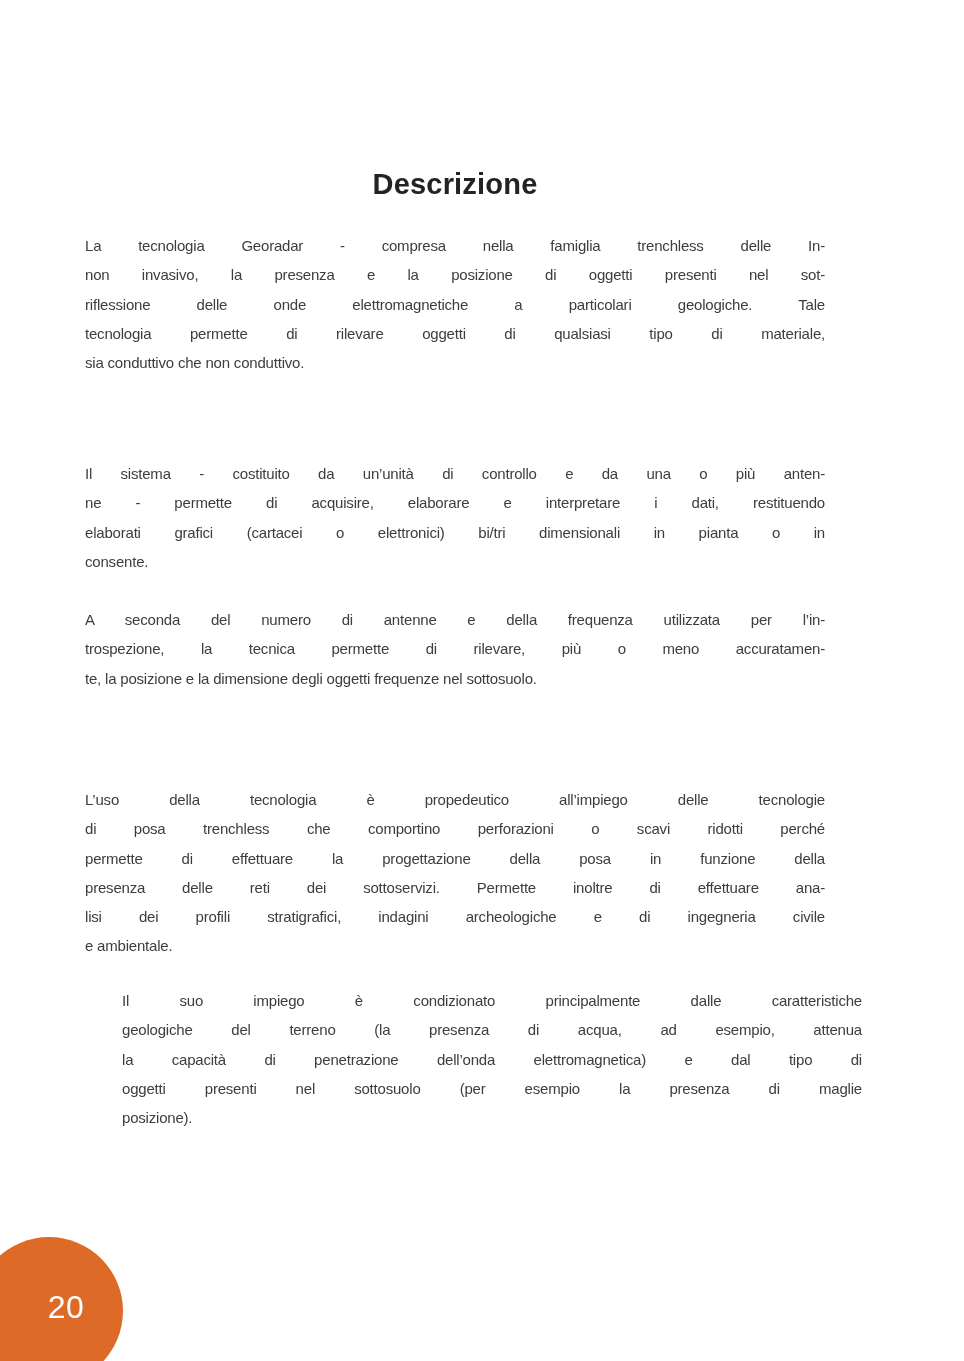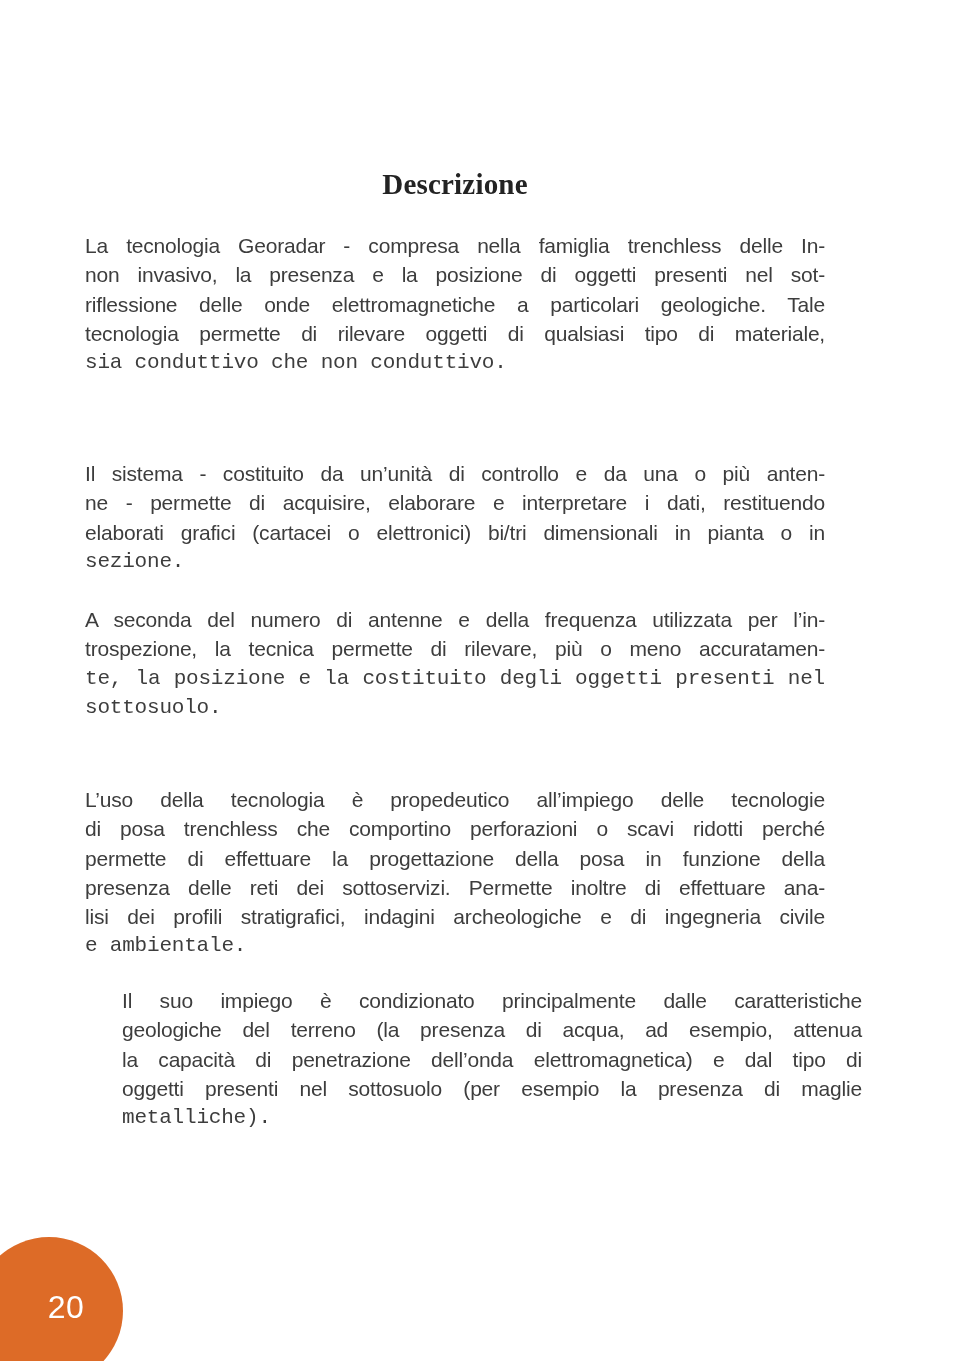--- a/index.html
+++ b/index.html
@@ -6,30 +6,30 @@
   body{
     width:964px;height:1361px;position:relative;overflow:hidden;
     background:#ffffff;
     font-family:"Liberation Sans","DejaVu Sans",sans-serif;
   }
   .page{position:absolute;inset:0;background:#ffffff;}
   .heading{
     position:absolute;left:85px;width:740px;
     text-align:center;
     font-size:29px;line-height:34px;font-weight:600;
-    color:#232323;letter-spacing:0.2px;font-family:Liberation Serif, serif;
+    color:#232323;letter-spacing:0.2px;
   }
   .para{position:absolute;left:85px;width:740px;color:#3d3d3d;}
   .jline{
-    font-size:21px;line-height:29.3px;height:29.3px;
+    font-size:15px;line-height:29.3px;height:29.3px;
     letter-spacing:-0.2px;white-space:normal;
     text-align:justify;text-align-last:justify;text-justify:inter-word;
     overflow:visible;
   }
-  .jline.last{text-align-last:left;font-family:Liberation Mono, monospace;}
+  .jline.last{text-align-last:left;}
   .page-circle{
     position:absolute;left:-25px;top:1237px;width:148px;height:148px;
     border-radius:50%;background:#dd6b27;
   }
   .page-number{
     position:absolute;left:91px;top:70px;transform:translate(-50%,-50%);
     color:#ffffff;font-size:32px;font-weight:400;letter-spacing:0.5px;
   }
 </style>
 </head>
@@ -44,44 +44,44 @@
     <div class="jline">non invasivo, la presenza e la posizione di oggetti presenti nel sot-</div>
     <div class="jline">riflessione delle onde elettromagnetiche a particolari geologiche. Tale</div>
     <div class="jline">tecnologia permette di rilevare oggetti di qualsiasi tipo di materiale,</div>
     <div class="jline last">sia conduttivo che non conduttivo.</div>
   </div>
 
   <div class="para" style="top:459px;">
     <div class="jline">Il sistema - costituito da un’unità di controllo e da una o più anten-</div>
     <div class="jline">ne - permette di acquisire, elaborare e interpretare i dati, restituendo</div>
     <div class="jline">elaborati grafici (cartacei o elettronici) bi/tri dimensionali in pianta o in</div>
-    <div class="jline last">sezione.</div>
+    <div class="jline last">consente.</div>
   </div>
 
   <div class="para" style="top:605px;">
     <div class="jline">A seconda del numero di antenne e della frequenza utilizzata per l’in-</div>
     <div class="jline">trospezione, la tecnica permette di rilevare, più o meno accuratamen-</div>
-    <div class="jline last">te, la posizione e la costituito degli oggetti presenti nel sottosuolo.</div>
+    <div class="jline last">te, la posizione e la dimensione degli oggetti frequenze nel sottosuolo.</div>
   </div>
 
 
   <div class="para" style="top:785px;">
     <div class="jline">L’uso della tecnologia è propedeutico all’impiego delle tecnologie</div>
     <div class="jline">di posa trenchless che comportino perforazioni o scavi ridotti perché</div>
     <div class="jline">permette di effettuare la progettazione della posa in funzione della</div>
     <div class="jline">presenza delle reti dei sottoservizi. Permette inoltre di effettuare ana-</div>
     <div class="jline">lisi dei profili stratigrafici, indagini archeologiche e di ingegneria civile</div>
     <div class="jline last">e ambientale.</div>
   </div>
 
   <div class="para" style="top:986px;margin-left:37px;">
     <div class="jline">Il suo impiego è condizionato principalmente dalle caratteristiche</div>
     <div class="jline">geologiche del terreno (la presenza di acqua, ad esempio, attenua</div>
     <div class="jline">la capacità di penetrazione dell’onda elettromagnetica) e dal tipo di</div>
     <div class="jline">oggetti presenti nel sottosuolo (per esempio la presenza di maglie</div>
-    <div class="jline last">metalliche).</div>
+    <div class="jline last">posizione).</div>
   </div>
 
   <div class="page-circle">
     <span class="page-number">20</span>
   </div>
 
 </div>
 
 </body></html>

